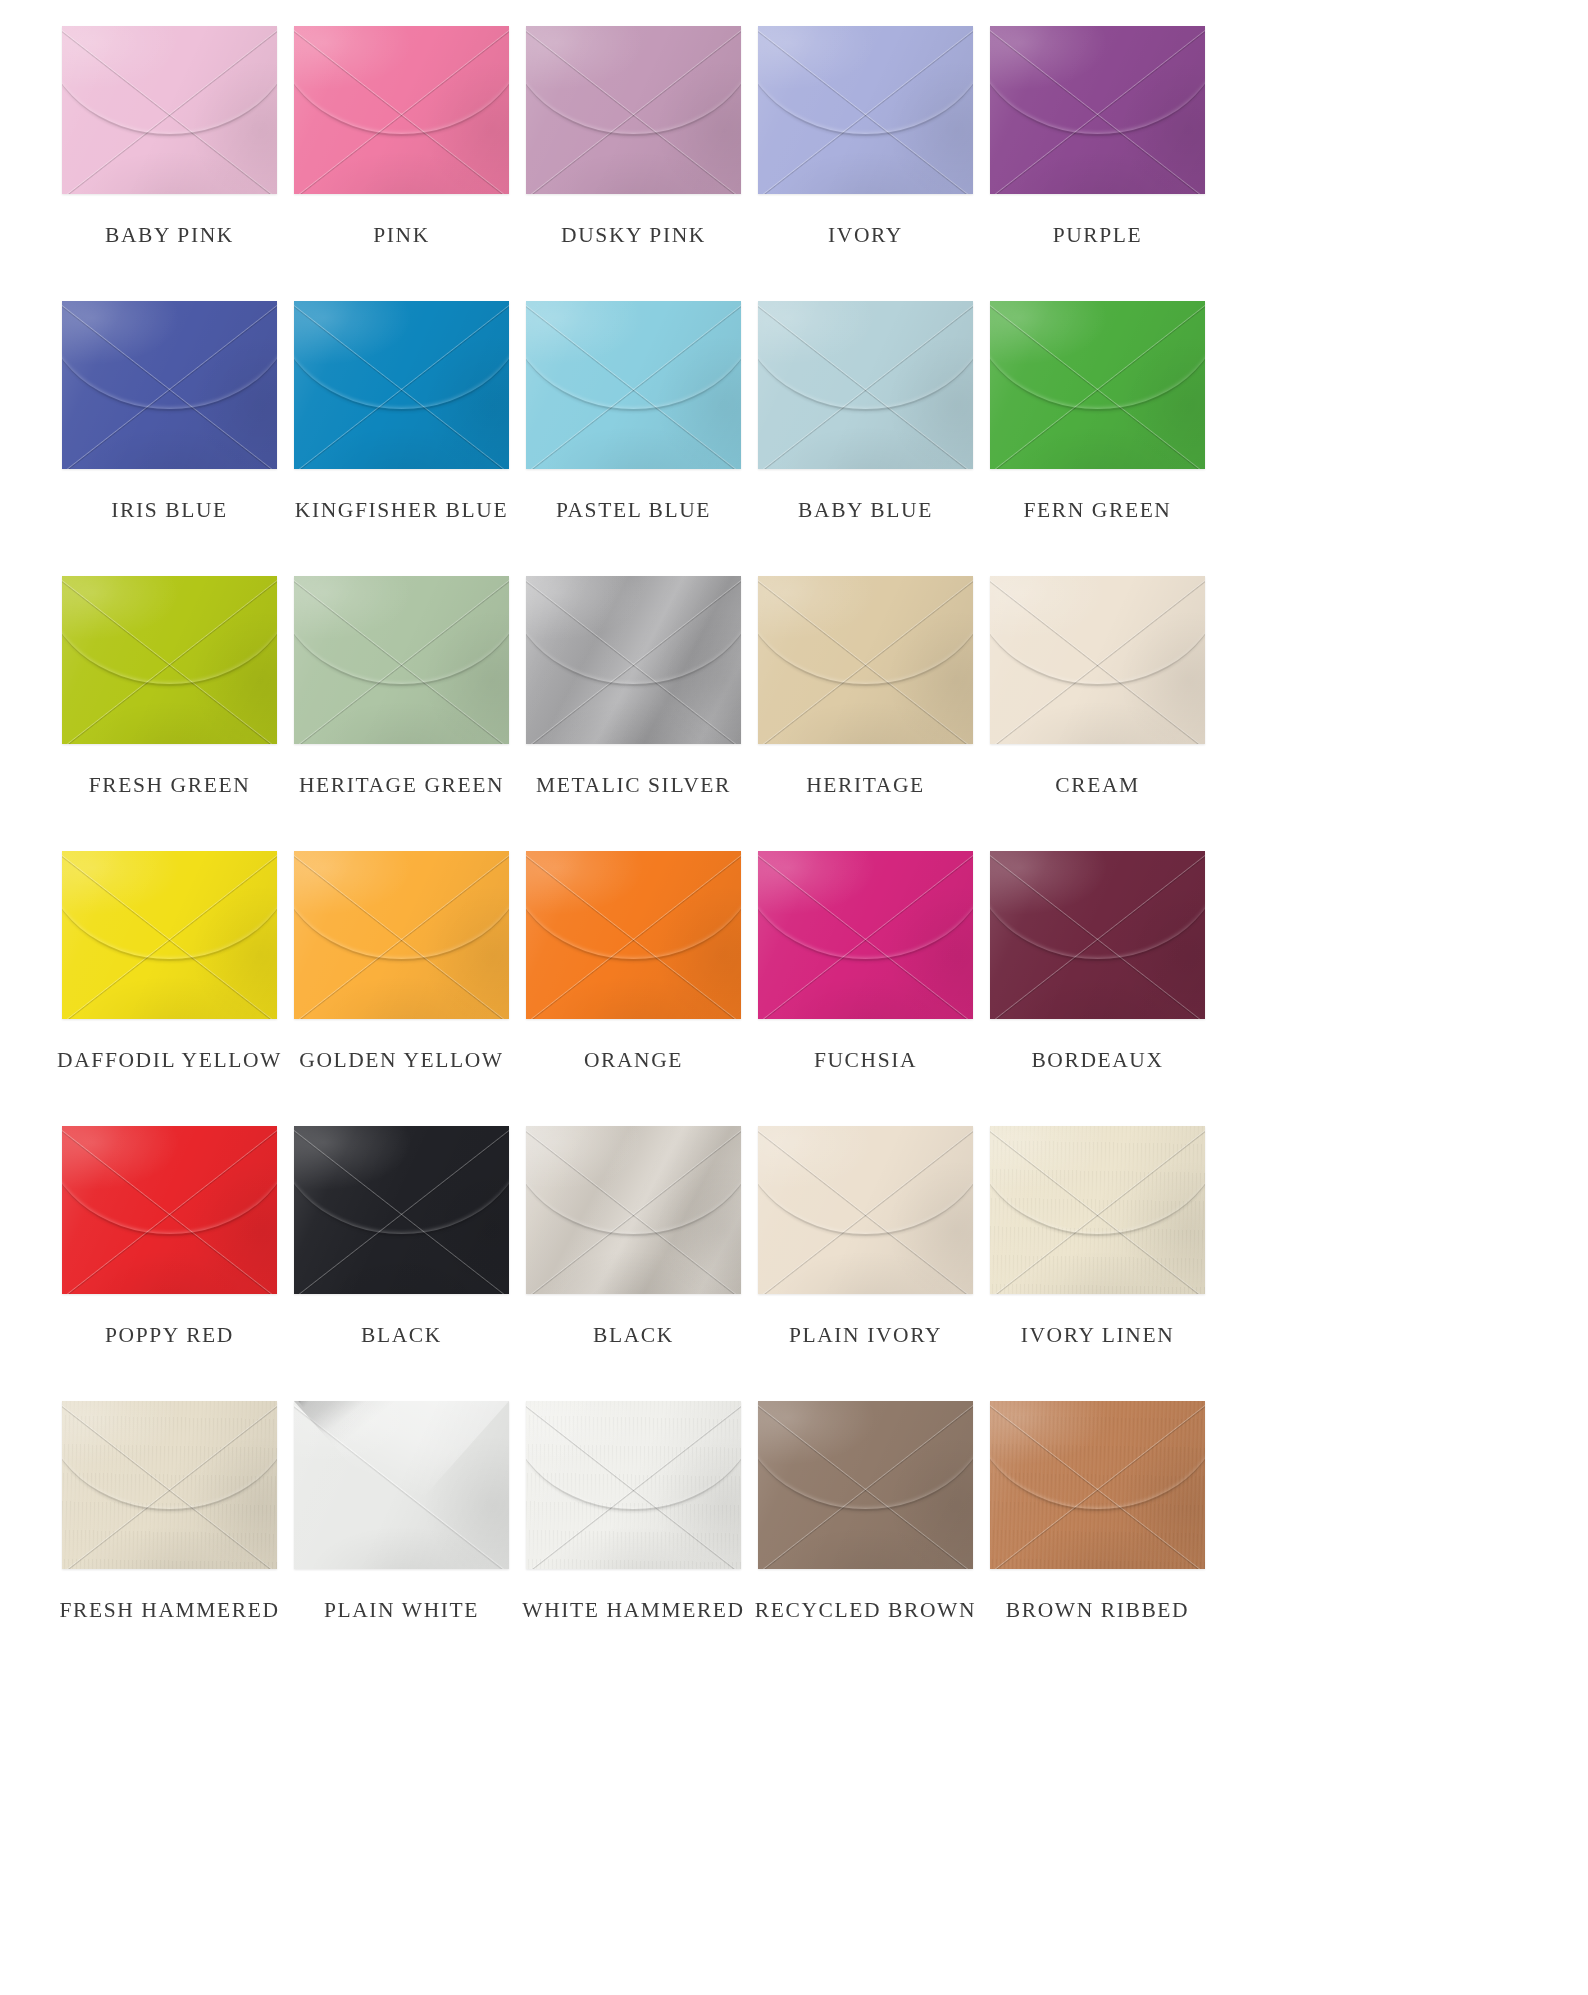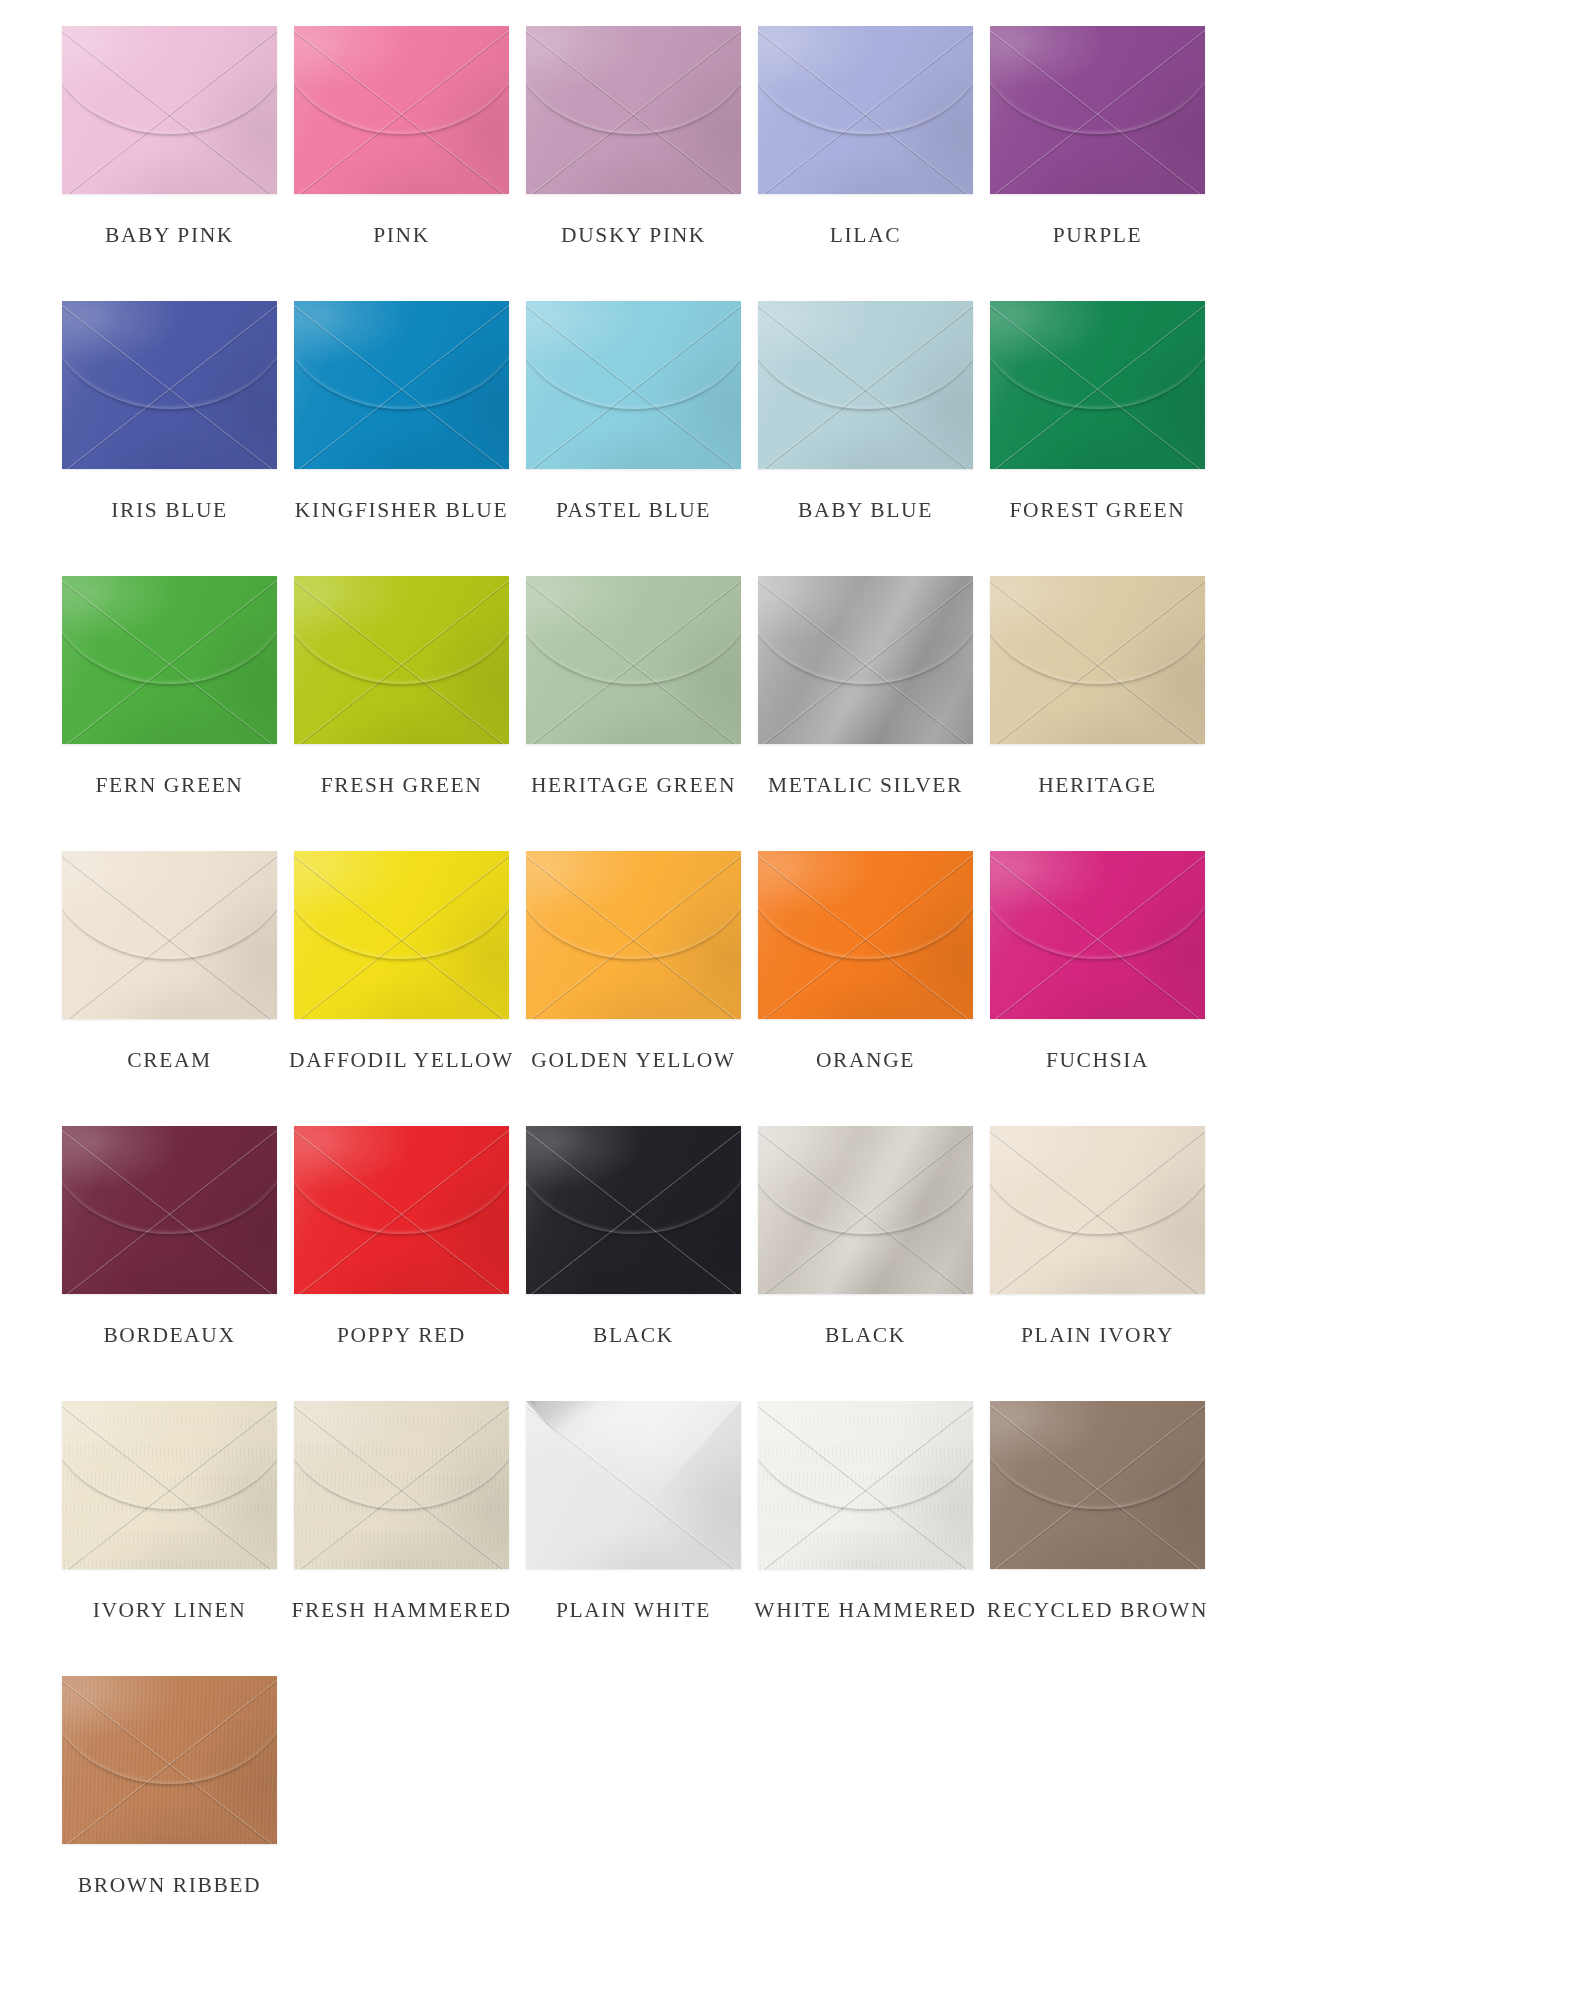--- a/index.html
+++ b/index.html
@@ -199,21 +199,21 @@
       </div>
       <div class="cell">
         <div class="env-wrap">
           <div class="envelope" style="background: rgb(170, 176, 221);">
             <div class="creases"></div>
             <div class="seam-l"></div>
             <div class="seam-r"></div>
             <div class="flap"></div>
           </div>
         </div>
-        <div class="label">LILAC</div>
+        <div class="label">IVORY</div>
       </div>
       <div class="cell">
         <div class="env-wrap">
           <div class="envelope" style="background: rgb(140, 74, 145);">
             <div class="creases"></div>
             <div class="seam-l"></div>
             <div class="seam-r"></div>
             <div class="flap"></div>
           </div>
         </div>
@@ -255,31 +255,20 @@
       <div class="cell">
         <div class="env-wrap">
           <div class="envelope" style="background: rgb(181, 210, 217);">
             <div class="creases"></div>
             <div class="seam-l"></div>
             <div class="seam-r"></div>
             <div class="flap"></div>
           </div>
         </div>
         <div class="label">BABY BLUE</div>
-      </div>
-      <div class="cell">
-        <div class="env-wrap">
-          <div class="envelope" style="background: rgb(20, 134, 80);">
-            <div class="creases"></div>
-            <div class="seam-l"></div>
-            <div class="seam-r"></div>
-            <div class="flap"></div>
-          </div>
-        </div>
-        <div class="label">FOREST GREEN</div>
       </div>
       <div class="cell">
         <div class="env-wrap">
           <div class="envelope" style="background: rgb(77, 173, 63);">
             <div class="creases"></div>
             <div class="seam-l"></div>
             <div class="seam-r"></div>
             <div class="flap"></div>
           </div>
         </div>

